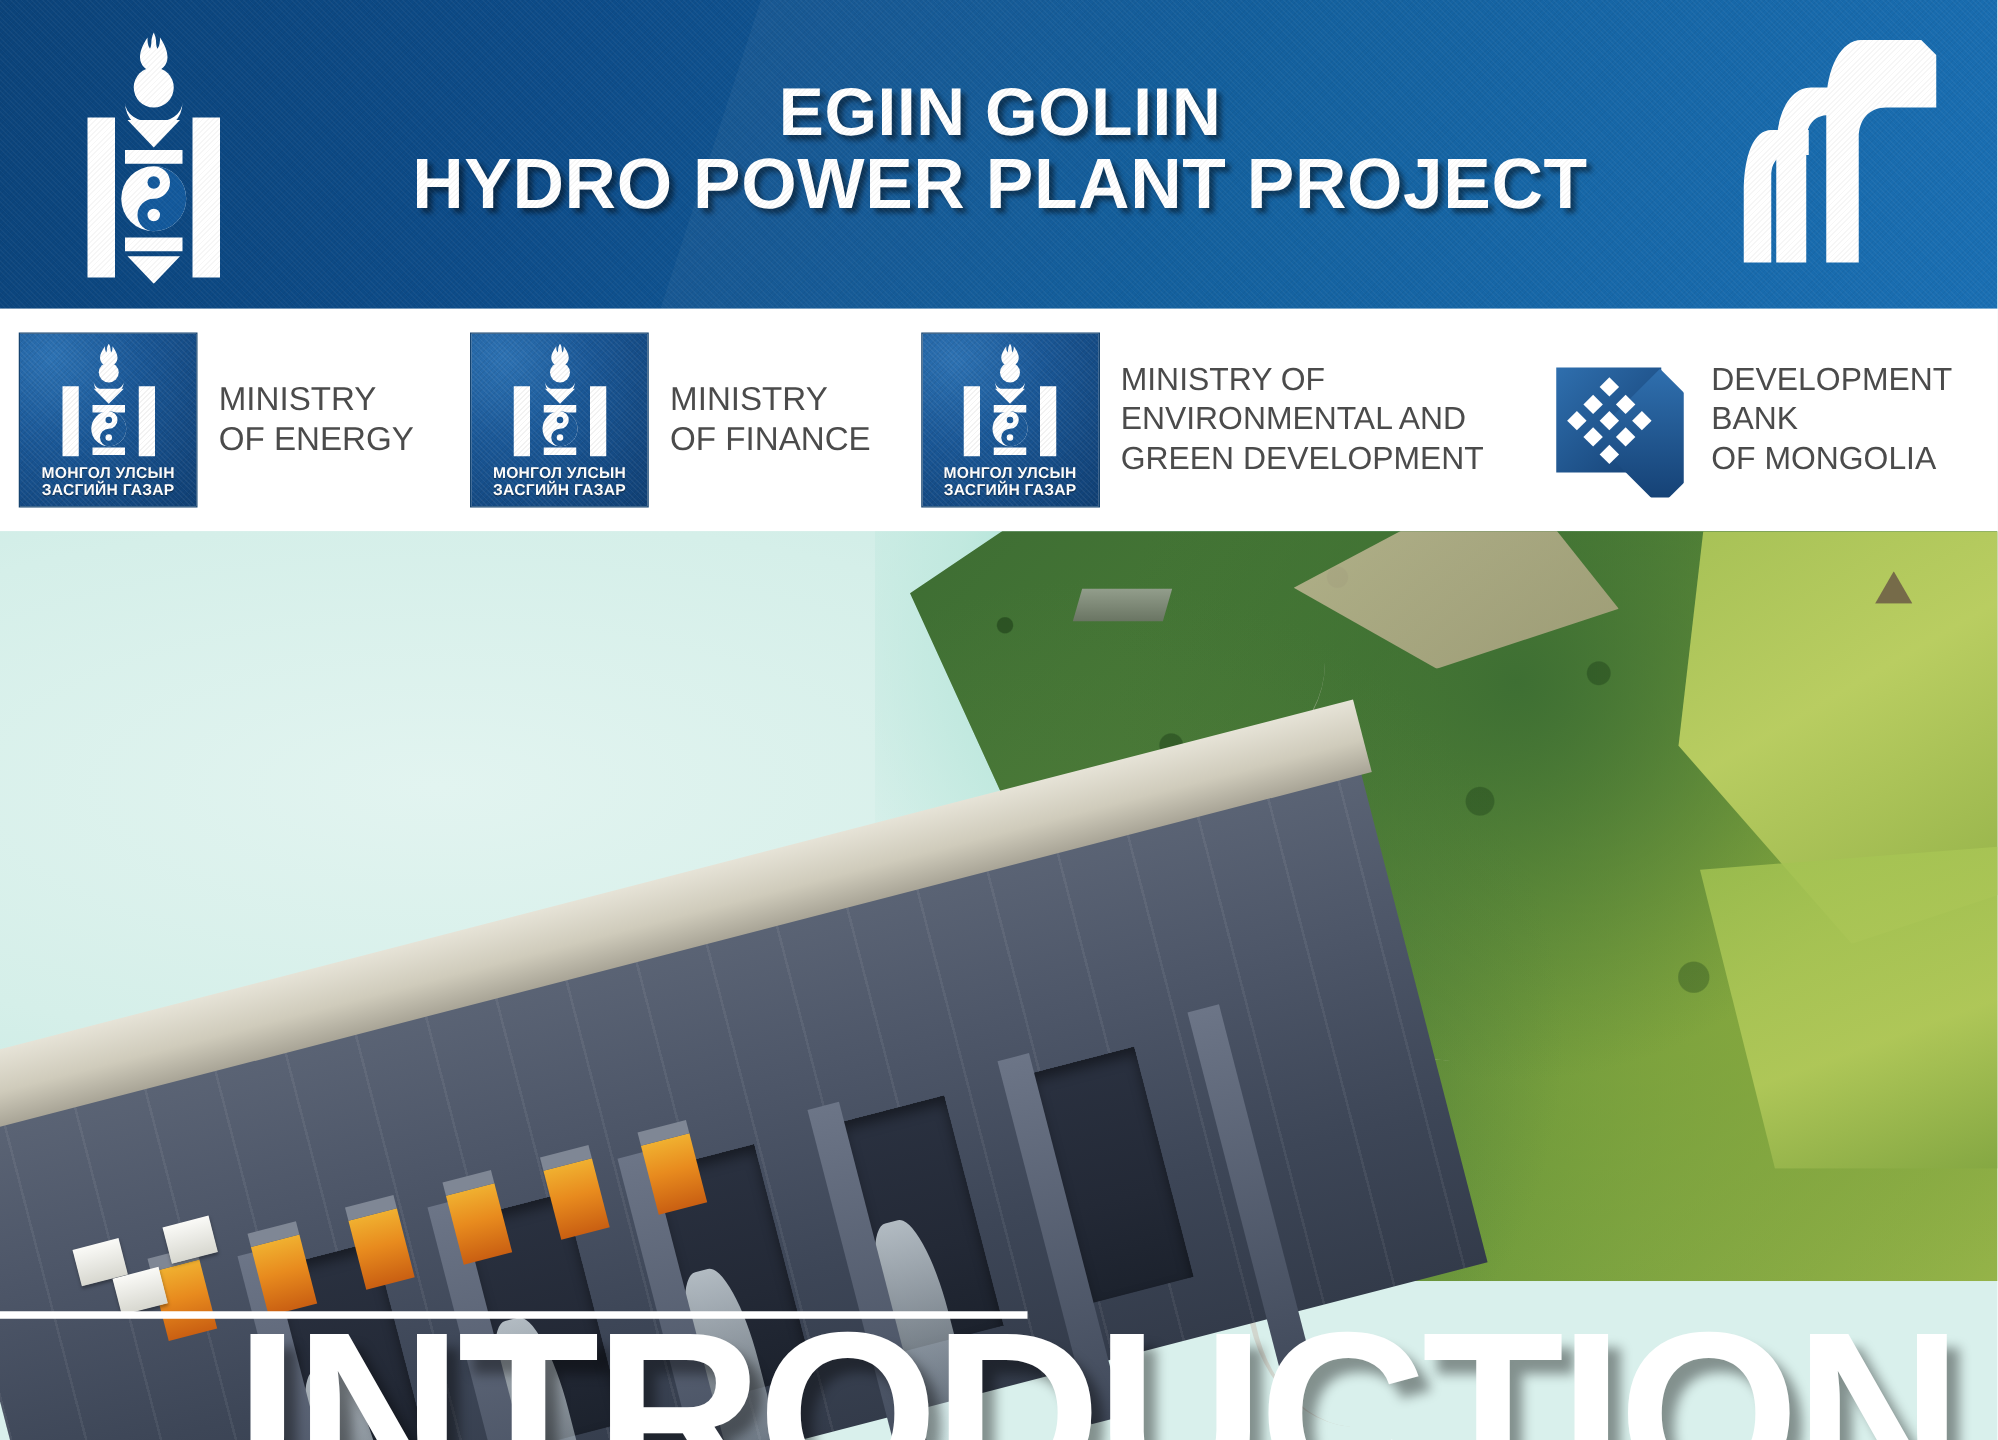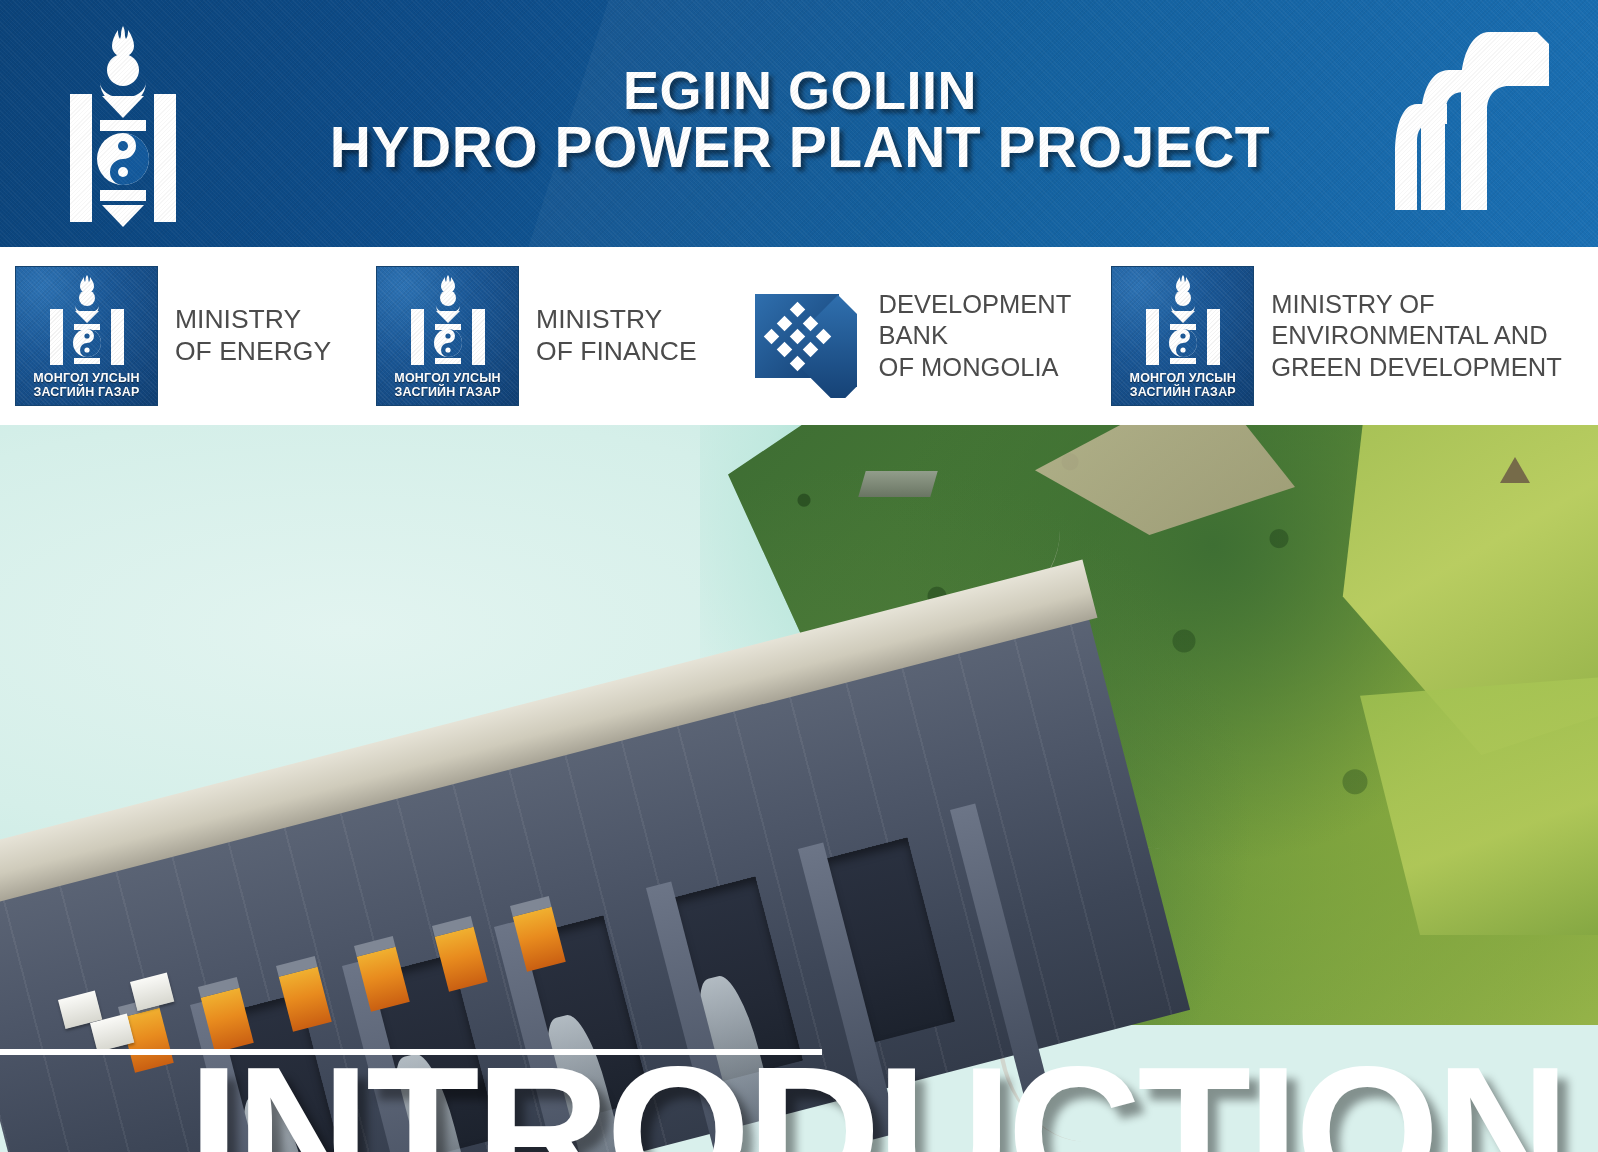--- a/index.html
+++ b/index.html
@@ -336,47 +336,20 @@
           <circle cx="43" cy="63" r="2.6" fill="#1a5796"></circle>
           <circle cx="43" cy="77" r="2.6" fill="#ffffff"></circle>
         </svg>
         <div class="gov">
           <span>МОНГОЛ УЛСЫН</span><br>
           <span>ЗАСГИЙН ГАЗАР</span>
         </div>
       </div>
       <div class="pname">MINISTRY
 OF FINANCE</div>
-    </div>
-
-    <div class="partner" id="p-dbm">
-      <svg class="dbm-mark" viewBox="0 0 120 124">
-        <defs>
-          <linearGradient id="dbmg" x1="0" y1="0" x2="1" y2="1">
-            <stop offset="0" stop-color="#2f6fae"></stop>
-            <stop offset="1" stop-color="#143f72"></stop>
-          </linearGradient>
-        </defs>
-        <rect x="18" y="20" width="84" height="84" fill="url(#dbmg)"></rect>
-        <rect x="60" y="4" width="78" height="78" transform="rotate(45 60 62)" fill="url(#dbmg)"></rect>
-        <g fill="#ffffff">
-          <rect x="55" y="30" width="11" height="11" transform="rotate(45 60.5 35.5)"></rect>
-          <rect x="42" y="44" width="11" height="11" transform="rotate(45 47.5 49.5)"></rect>
-          <rect x="68" y="44" width="11" height="11" transform="rotate(45 73.5 49.5)"></rect>
-          <rect x="29" y="57" width="11" height="11" transform="rotate(45 34.5 62.5)"></rect>
-          <rect x="55" y="57" width="11" height="11" transform="rotate(45 60.5 62.5)"></rect>
-          <rect x="81" y="57" width="11" height="11" transform="rotate(45 86.5 62.5)"></rect>
-          <rect x="42" y="70" width="11" height="11" transform="rotate(45 47.5 75.5)"></rect>
-          <rect x="68" y="70" width="11" height="11" transform="rotate(45 73.5 75.5)"></rect>
-          <rect x="55" y="84" width="11" height="11" transform="rotate(45 60.5 89.5)"></rect>
-        </g>
-      </svg>
-      <div class="pname">DEVELOPMENT
-BANK
-OF MONGOLIA</div>
     </div>
 
     <div class="partner" id="p-env">
       <div class="badge">
         <svg class="soy" viewBox="0 0 86 96">
           <g fill="#ffffff">
             <path d="M43 2c2 3 1 5 2 7 1-2 1-3 1-5 2 3 4 6 4 9 0 4-3 7-7 7s-7-3-7-7c0-3 2-6 4-9 0 2 0 3 1 5 1-2 0-4 2-7z"></path>
             <circle cx="43" cy="25" r="8"></circle>
             <path d="M31 32a12 12 0 0 0 24 0 12 8 0 0 1-24 0z"></path>
             <path d="M31 38h24l-12 12z"></path>
@@ -392,20 +365,47 @@
         </svg>
         <div class="gov">
           <span>МОНГОЛ УЛСЫН</span><br>
           <span>ЗАСГИЙН ГАЗАР</span>
         </div>
       </div>
       <div class="pname">MINISTRY OF
 ENVIRONMENTAL AND
 GREEN DEVELOPMENT</div>
     </div>
+
+    <div class="partner" id="p-dbm">
+      <svg class="dbm-mark" viewBox="0 0 120 124">
+        <defs>
+          <linearGradient id="dbmg" x1="0" y1="0" x2="1" y2="1">
+            <stop offset="0" stop-color="#2f6fae"></stop>
+            <stop offset="1" stop-color="#143f72"></stop>
+          </linearGradient>
+        </defs>
+        <rect x="18" y="20" width="84" height="84" fill="url(#dbmg)"></rect>
+        <rect x="60" y="4" width="78" height="78" transform="rotate(45 60 62)" fill="url(#dbmg)"></rect>
+        <g fill="#ffffff">
+          <rect x="55" y="30" width="11" height="11" transform="rotate(45 60.5 35.5)"></rect>
+          <rect x="42" y="44" width="11" height="11" transform="rotate(45 47.5 49.5)"></rect>
+          <rect x="68" y="44" width="11" height="11" transform="rotate(45 73.5 49.5)"></rect>
+          <rect x="29" y="57" width="11" height="11" transform="rotate(45 34.5 62.5)"></rect>
+          <rect x="55" y="57" width="11" height="11" transform="rotate(45 60.5 62.5)"></rect>
+          <rect x="81" y="57" width="11" height="11" transform="rotate(45 86.5 62.5)"></rect>
+          <rect x="42" y="70" width="11" height="11" transform="rotate(45 47.5 75.5)"></rect>
+          <rect x="68" y="70" width="11" height="11" transform="rotate(45 73.5 75.5)"></rect>
+          <rect x="55" y="84" width="11" height="11" transform="rotate(45 60.5 89.5)"></rect>
+        </g>
+      </svg>
+      <div class="pname">DEVELOPMENT
+BANK
+OF MONGOLIA</div>
+    </div>
   </div>
 
   <div id="photo">
     <div class="lake"></div>
     <div class="lake-deep"></div>
     <div class="forest"></div>
     <div class="meadow"></div>
     <div class="meadow2"></div>
     <div class="shore"></div>
     <div class="road2"></div>

